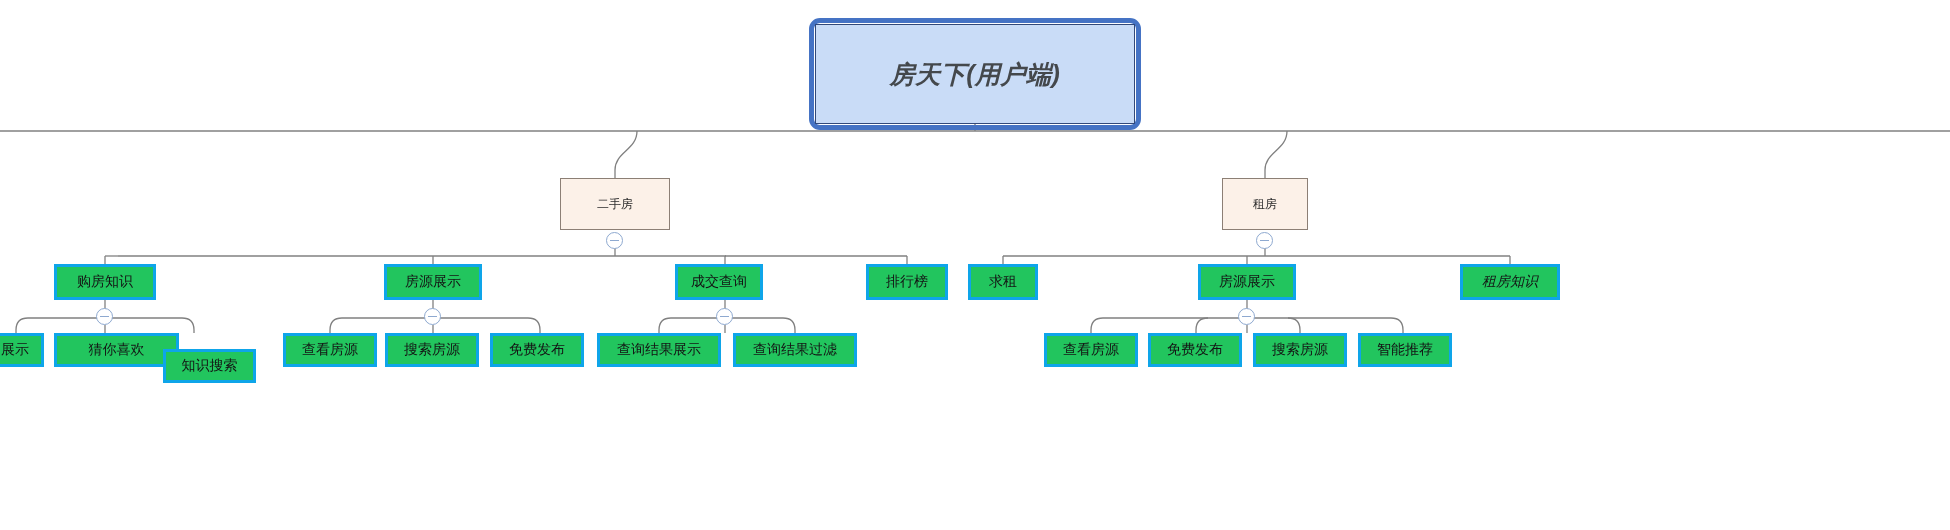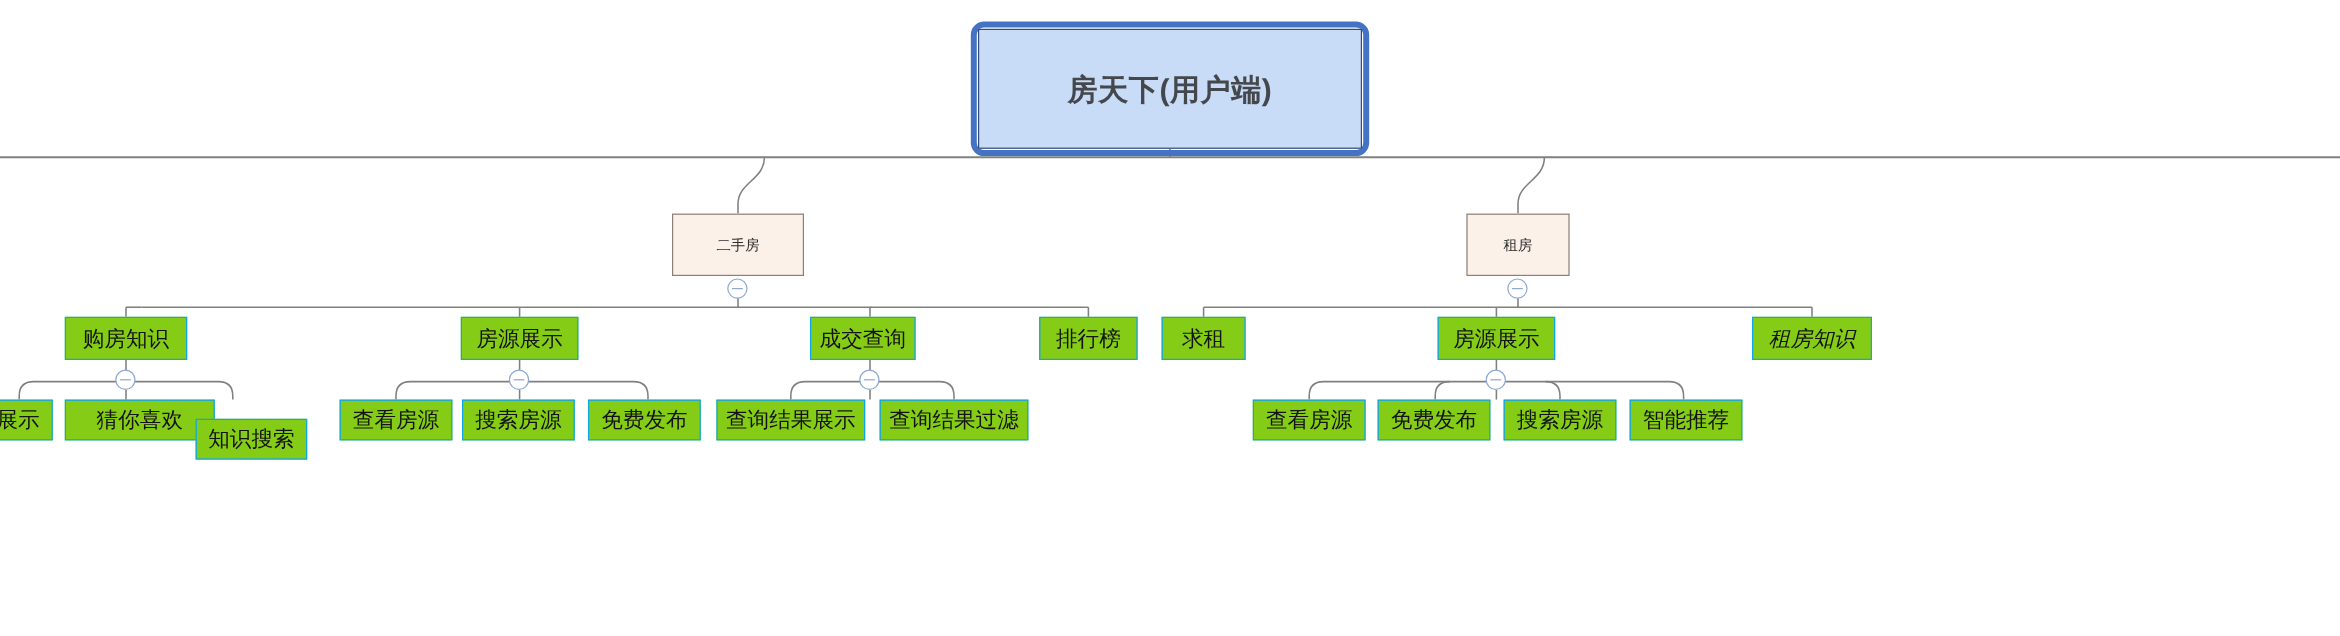--- a/index.html
+++ b/index.html
@@ -67,23 +67,23 @@
   
   .node.lvl2 {
     background: #fcf1e8;
     border: 1px solid #8c7f75;
     font-size: 12px;
     color: #2b2b2b;
   }
 
   
   .node.lvl3, .node.lvl4 {
-    background: #84cc16;
-    border: 1px solid #0ea5e9;
-    font-size: 18px;
+    background: #22c55e;
+    border: 3px solid #0ea5e9;
+    font-size: 14px;
     color: #141414;
   }
 
   
   .toggle {
     position: absolute;
     width: 17px;
     height: 17px;
     box-sizing: border-box;
     border: 1px solid #8ea9d0;
@@ -149,21 +149,21 @@
 
       <path d="M1247,300 L1247,318" stroke-width="1.3"></path>
       <path d="M1247,325 L1247,333" stroke-width="1.3"></path>
       <path d="M1091,333 L1091,330 C1091,322 1095,318 1103,318 L1391,318 C1399,318 1403,322 1403,330 L1403,333" stroke-width="1.3"></path>
       <path d="M1196,333 L1196,330 C1196,322 1200,318 1208,318" stroke-width="1.3"></path>
       <path d="M1300,333 L1300,330 C1300,322 1296,318 1288,318" stroke-width="1.3"></path>
     </g>
   </svg>
 
   <div class="root-select" style="left:809px; top:18px; width:332px; height:112px;"></div>
-  <div class="node root" style="left:815px; top:24px; width:320px; height:100px;">房天下(用户端)</div>
+  <div class="node root" style="left:815px; top:24px; width:320px; height:100px;font-style:italic;">房天下(用户端)</div>
 
   <div class="node lvl2" style="left:560px; top:178px; width:110px; height:52px;">二手房</div>
   <div class="toggle" style="left:606px; top:232px;"></div>
 
   <div class="node lvl2" style="left:1222px; top:178px; width:86px; height:52px;">租房</div>
   <div class="toggle" style="left:1256px; top:232px;"></div>
 
   <div class="node lvl3" style="left:54px; top:264px; width:102px; height:36px;">购房知识</div>
   <div class="toggle" style="left:96px; top:308px;"></div>
 

